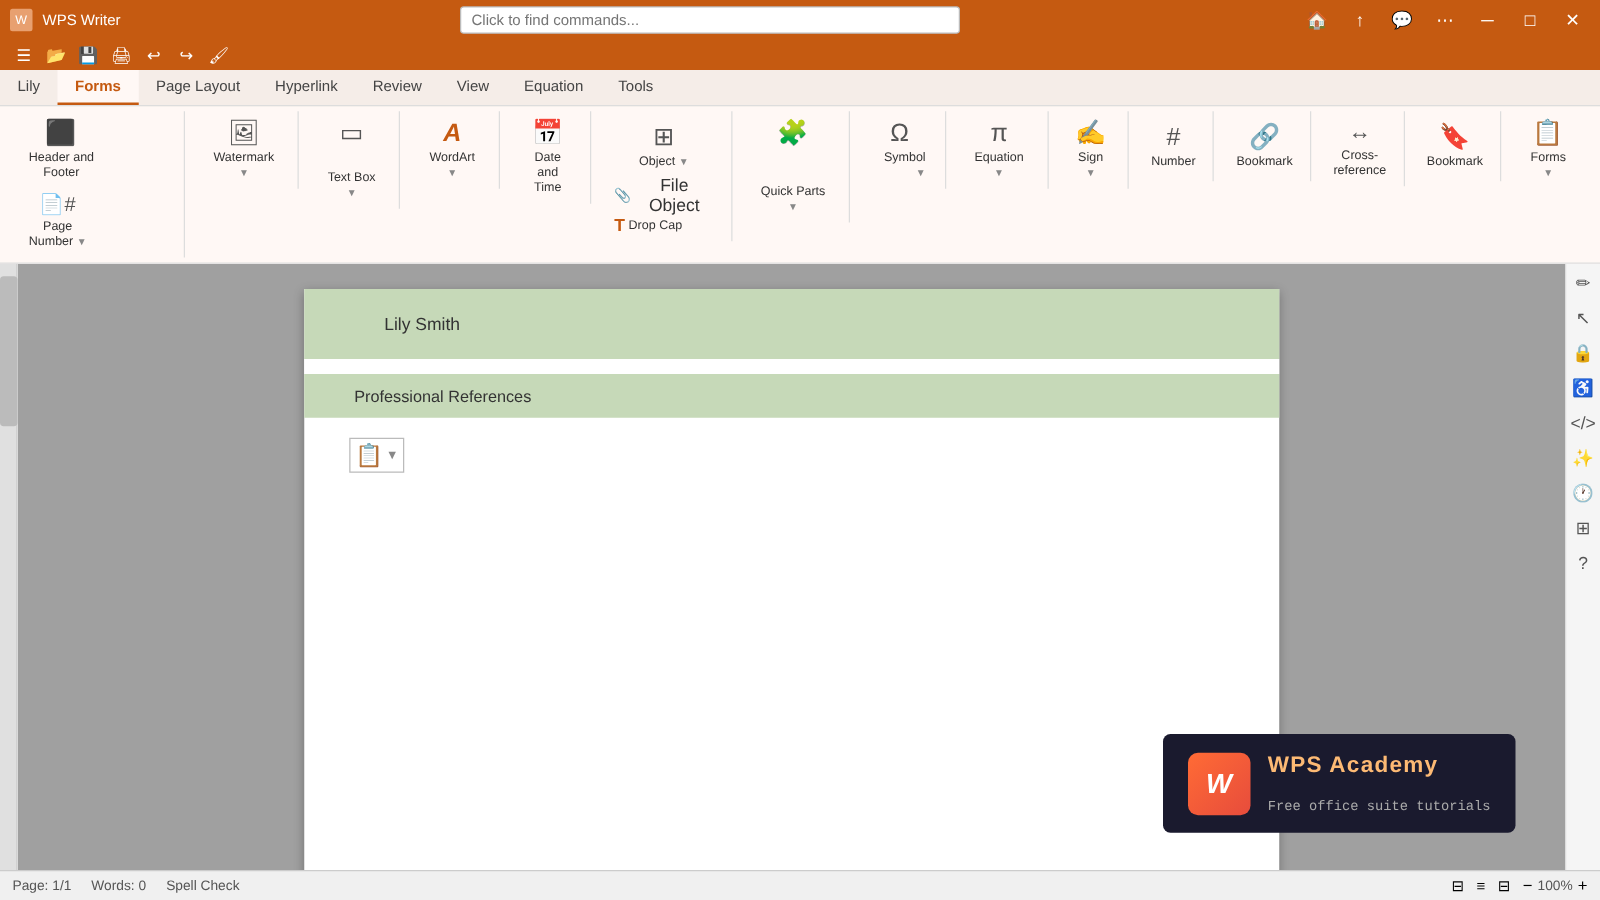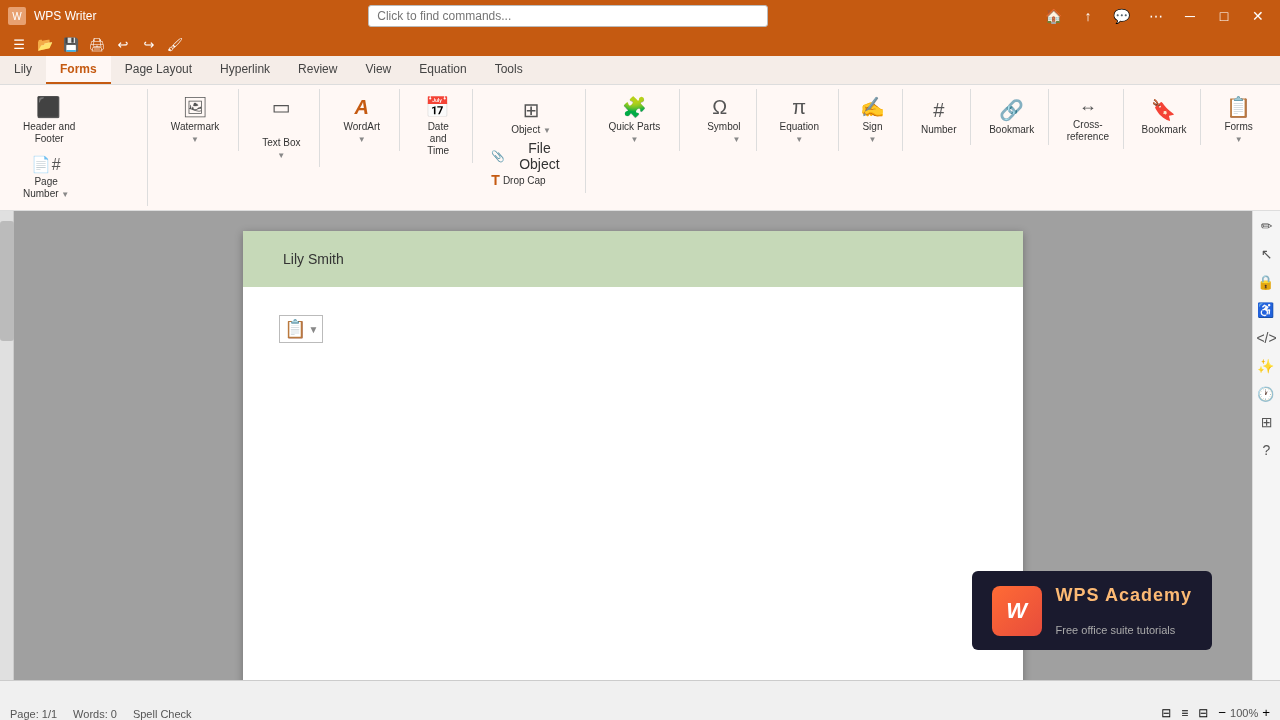--- a/index.html
+++ b/index.html
@@ -206,20 +206,21 @@
 
     
     .doc-header {
       background: #c6d9b8;
       padding: 20px 40px;
     }
     .doc-header-content {
       display: flex;
       justify-content: space-between;
       align-items: center;
+      margin-left: 24px;
     }
     .doc-name {
       font-size: 14px;
       font-weight: normal;
       color: #333;
     }
     .doc-contact {
       font-size: 13px;
       color: #333;
       line-height: 1.8;
@@ -315,29 +316,30 @@
     .wps-text h3 {
       font-size: 18px;
       font-weight: bold;
       color: #fdba74;
       letter-spacing: 1px;
     }
     .wps-text p {
       font-size: 11px;
       color: #aaa;
       margin-top: 18px;
+      font-family: Liberation Mono, monospace;
     }
 
     
     .status-bar {
-      height: 40px;
+      height: 24px;
       background: #f0f0f0;
       border-top: 1px solid #ccc;
       display: flex;
-      align-items: flex-end;
+      align-items: center;
       padding: 0 10px;
       font-size: 11px;
       color: #555;
       gap: 16px;
     }
     .status-right {
       margin-left: auto;
       display: flex;
       align-items: center;
       gap: 10px;
@@ -466,21 +468,21 @@
           <span style="font-size:14px; color:#c55a11; font-weight:bold;">T</span>
           <span style="font-size:10px;">Drop Cap</span>
         </button>
       </div>
     </div>
 
     <div class="ribbon-group">
       <div class="ribbon-items">
         <button class="ribbon-btn" style="font-size:10px;">
           <div class="icon" style="font-size:20px;">🧩</div>
-          <span style="font-size:10px;">Quick Parts <span class="dropdown-arrow">▼</span></span>
+          <span style="font-size:10px;margin-top:27px;">Quick Parts <span class="dropdown-arrow">▼</span></span>
         </button>
       </div>
     </div>
 
     <div class="ribbon-group">
       <div class="ribbon-items">
         <button class="ribbon-btn" style="font-size:10px;">
           <div class="icon" style="font-size:20px;">Ω</div>
           <span style="font-size:10px;text-align:right;">Symbol <span class="dropdown-arrow">▼</span></span>
         </button>
@@ -563,20 +565,23 @@
     <div class="document-page">
 
       <div class="doc-header">
         <div class="doc-header-content">
           <div class="doc-name">Lily Smith</div>
         </div>
       </div>
 
       <div class="doc-divider"></div>
 
+      <div class="doc-section-header">
+        <span>Professional References</span>
+      </div>
 
       <div class="doc-body">
         <div class="doc-paste-btn">
           <span>📋</span>
           <span class="doc-paste-arrow">▼</span>
         </div>
       </div>
 
     </div>
 

